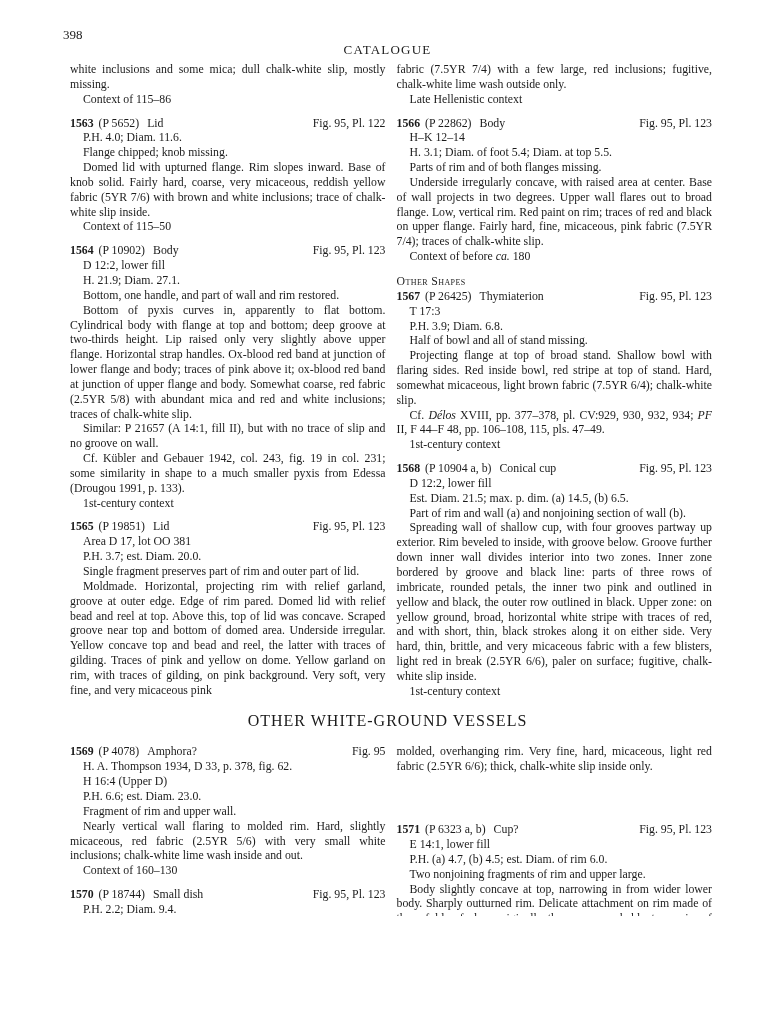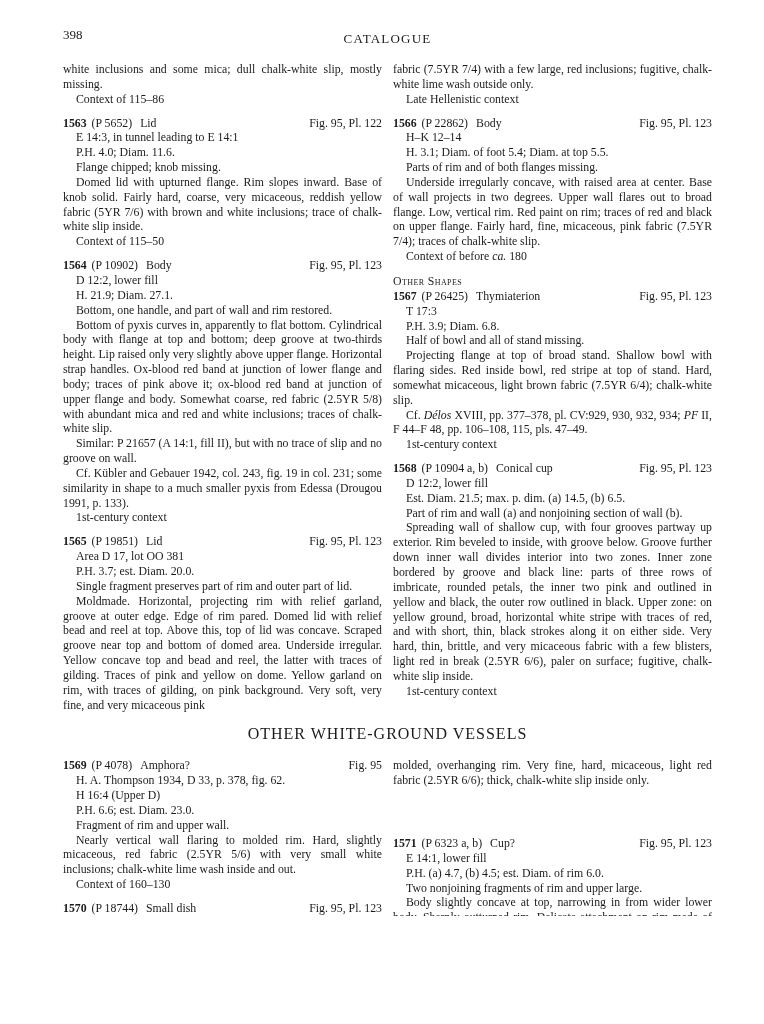--- a/index.html
+++ b/index.html
@@ -25,25 +25,25 @@
   }
   .page-number {
     position: absolute;
     left: 0;
     top: 0;
   }
   .running-title {
     position: absolute;
     left: 0;
     right: 0;
-    top: 4px;
+    top: 15px;
     text-align: center;
     letter-spacing: 1.2px;
   }
-  .columns { display: flex; gap: 11px; }
+  .columns { display: flex; gap: 11px; margin-left: 7px; }
   .col { flex: 1 1 0; min-width: 0; text-align: justify; }
   .cont-para { margin: 0; }
   .context-line { padding-left: 13px; text-align: left; font-family: Liberation Serif, serif; }
   .tombstone-line { padding-left: 13px; text-align: left; }
   .body-para { margin: 0; text-indent: 13px; }
   .entry { margin-top: 9px; }
   .col > :first-child { margin-top: 0; }
   .entry.extra-gap { margin-top: 48px; }
   .entry-heading { display: flex; align-items: flex-end; text-align: left; white-space: nowrap; }
   .entry-num { font-weight: bold; }
@@ -78,21 +78,20 @@
     <div class="col">
         <p class="cont-para">white inclusions and some mica; dull chalk-white slip, mostly missing.</p>
         <div class="context-line">Context of 115–86</div>
         <article class="entry">
           <div class="entry-heading">
             <span class="entry-num">1563</span>
             <span class="entry-id">(P 5652)</span>
             <span class="entry-shape">Lid</span>
             <span class="entry-fig">Fig. 95, Pl. 122</span>
           </div>
-          <div class="tombstone-line">E 14:3, in tunnel leading to E 14:1</div>
           <div class="tombstone-line">P.H. 4.0; Diam. 11.6.</div>
           <div class="tombstone-line">Flange chipped; knob missing.</div>
           <p class="body-para">Domed lid with upturned flange. Rim slopes inward. Base of knob solid. Fairly hard, coarse, very micaceous, reddish yellow fabric (5YR 7/6) with brown and white inclusions; trace of chalk-white slip inside.</p>
           <div class="context-line">Context of 115–50</div>
         </article>
         <article class="entry">
           <div class="entry-heading">
             <span class="entry-num">1564</span>
             <span class="entry-id">(P 10902)</span>
             <span class="entry-shape">Body</span>

